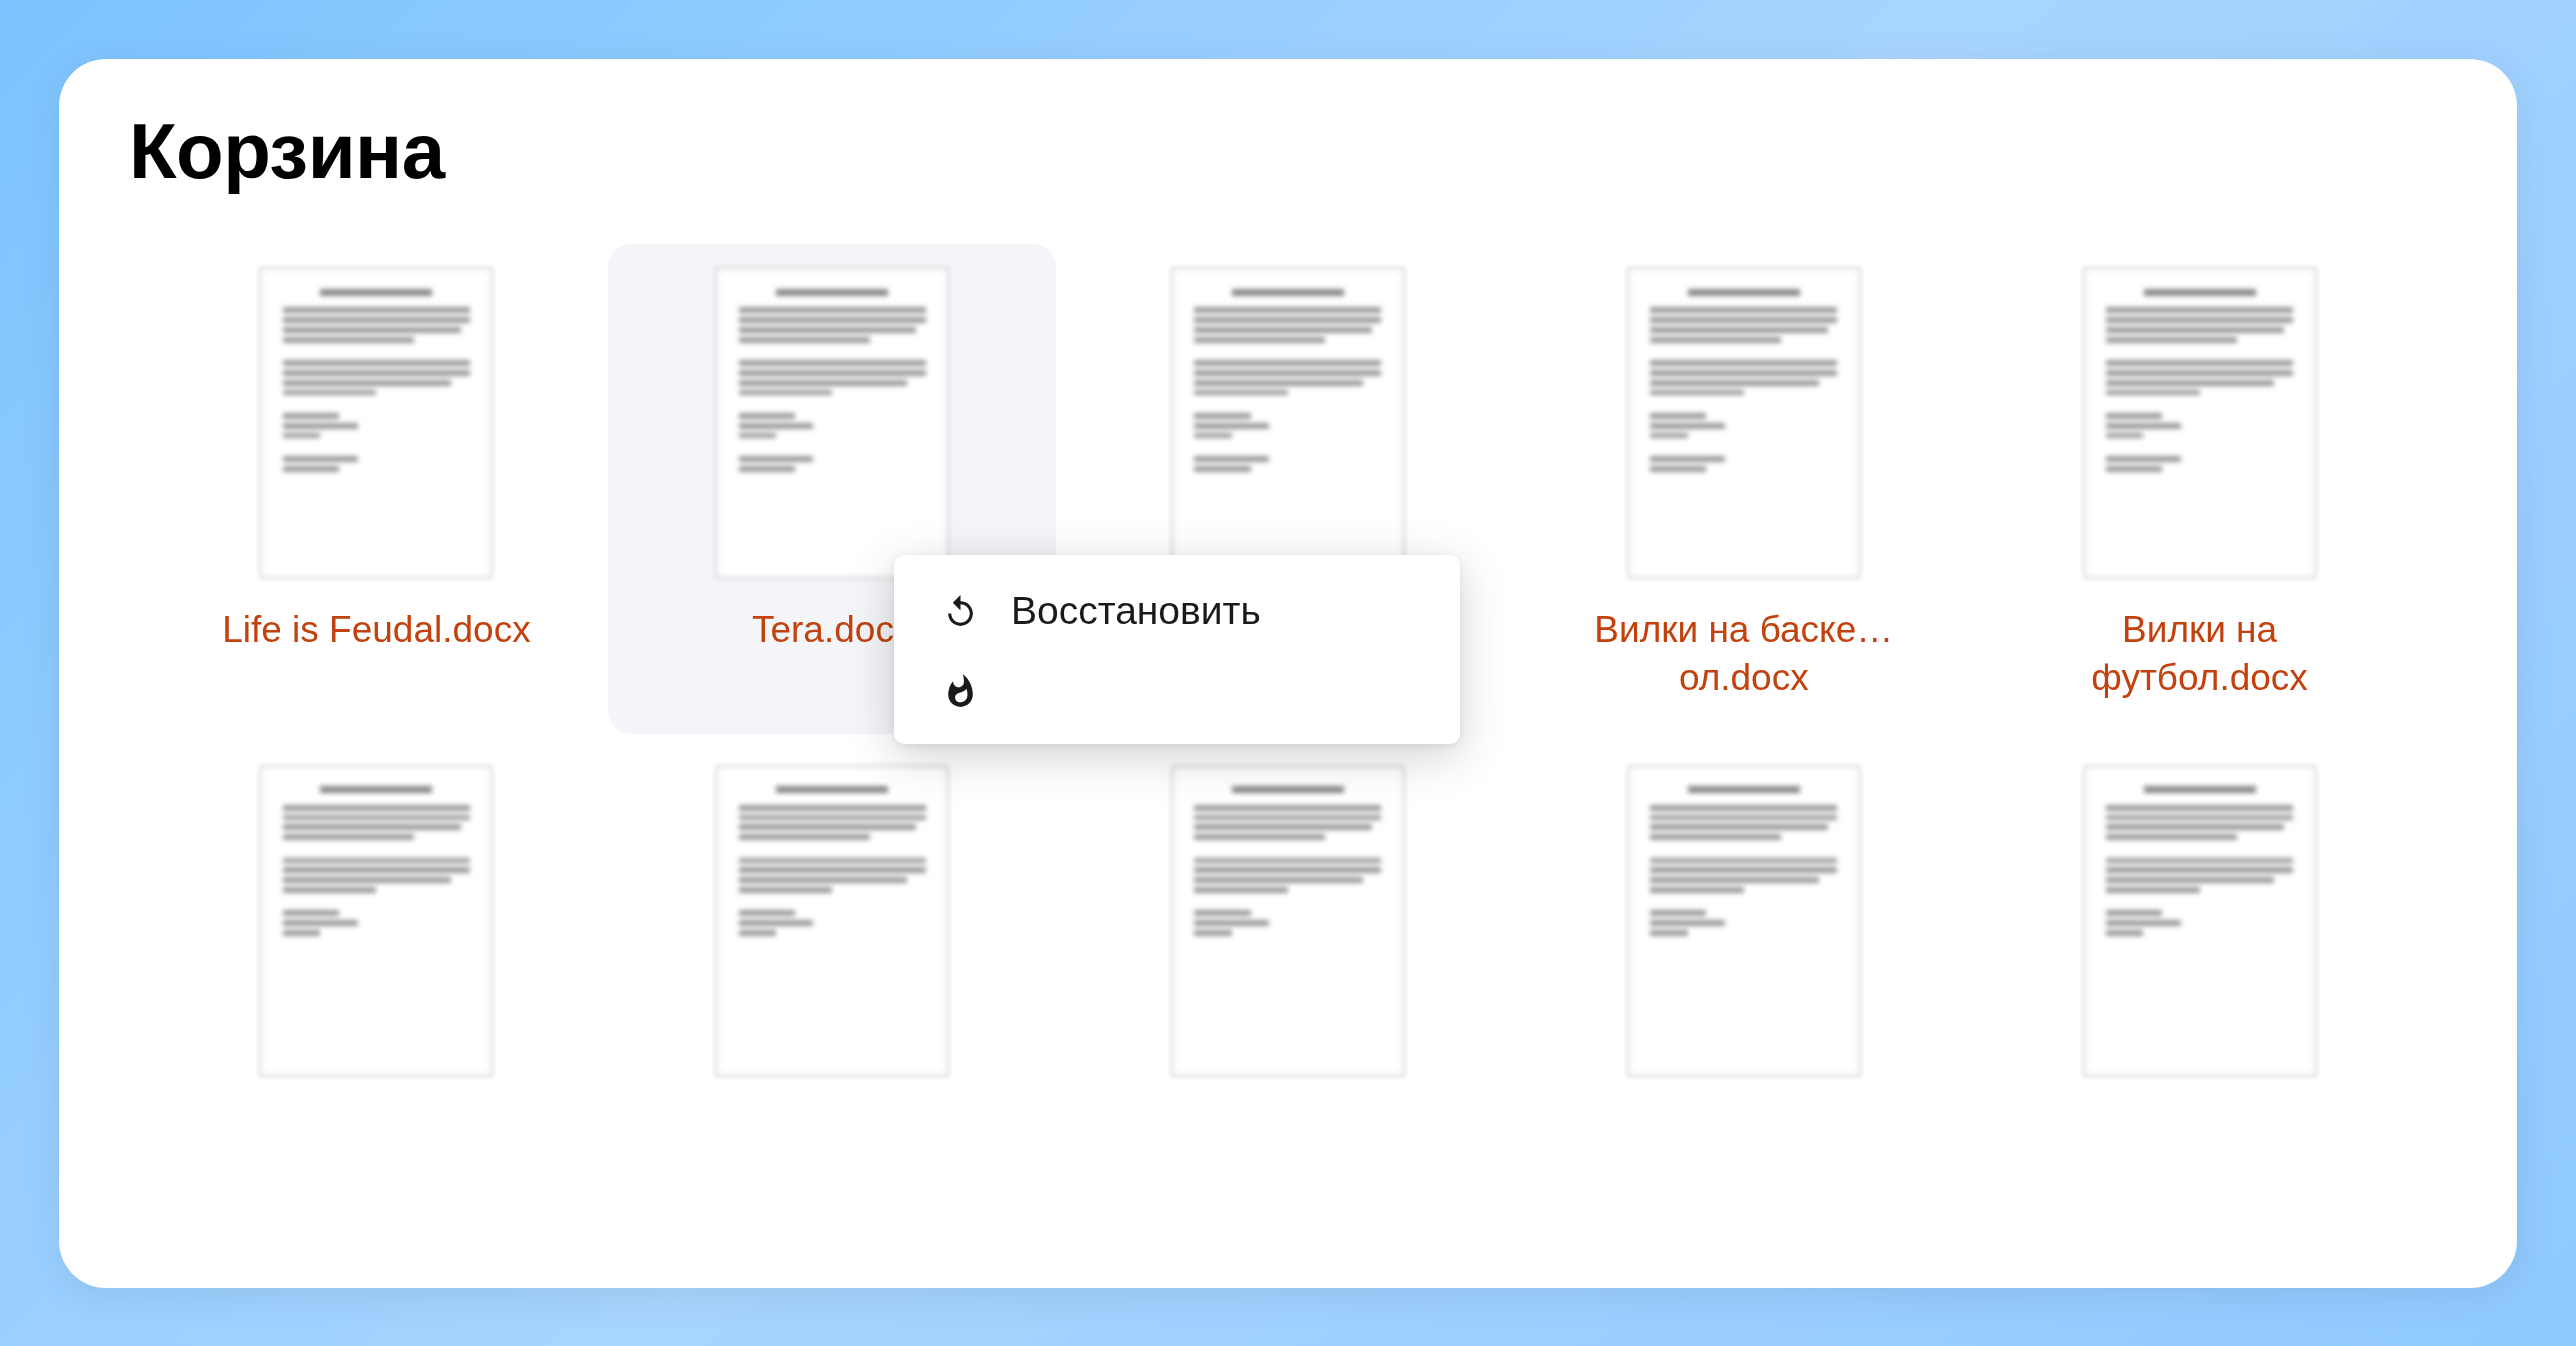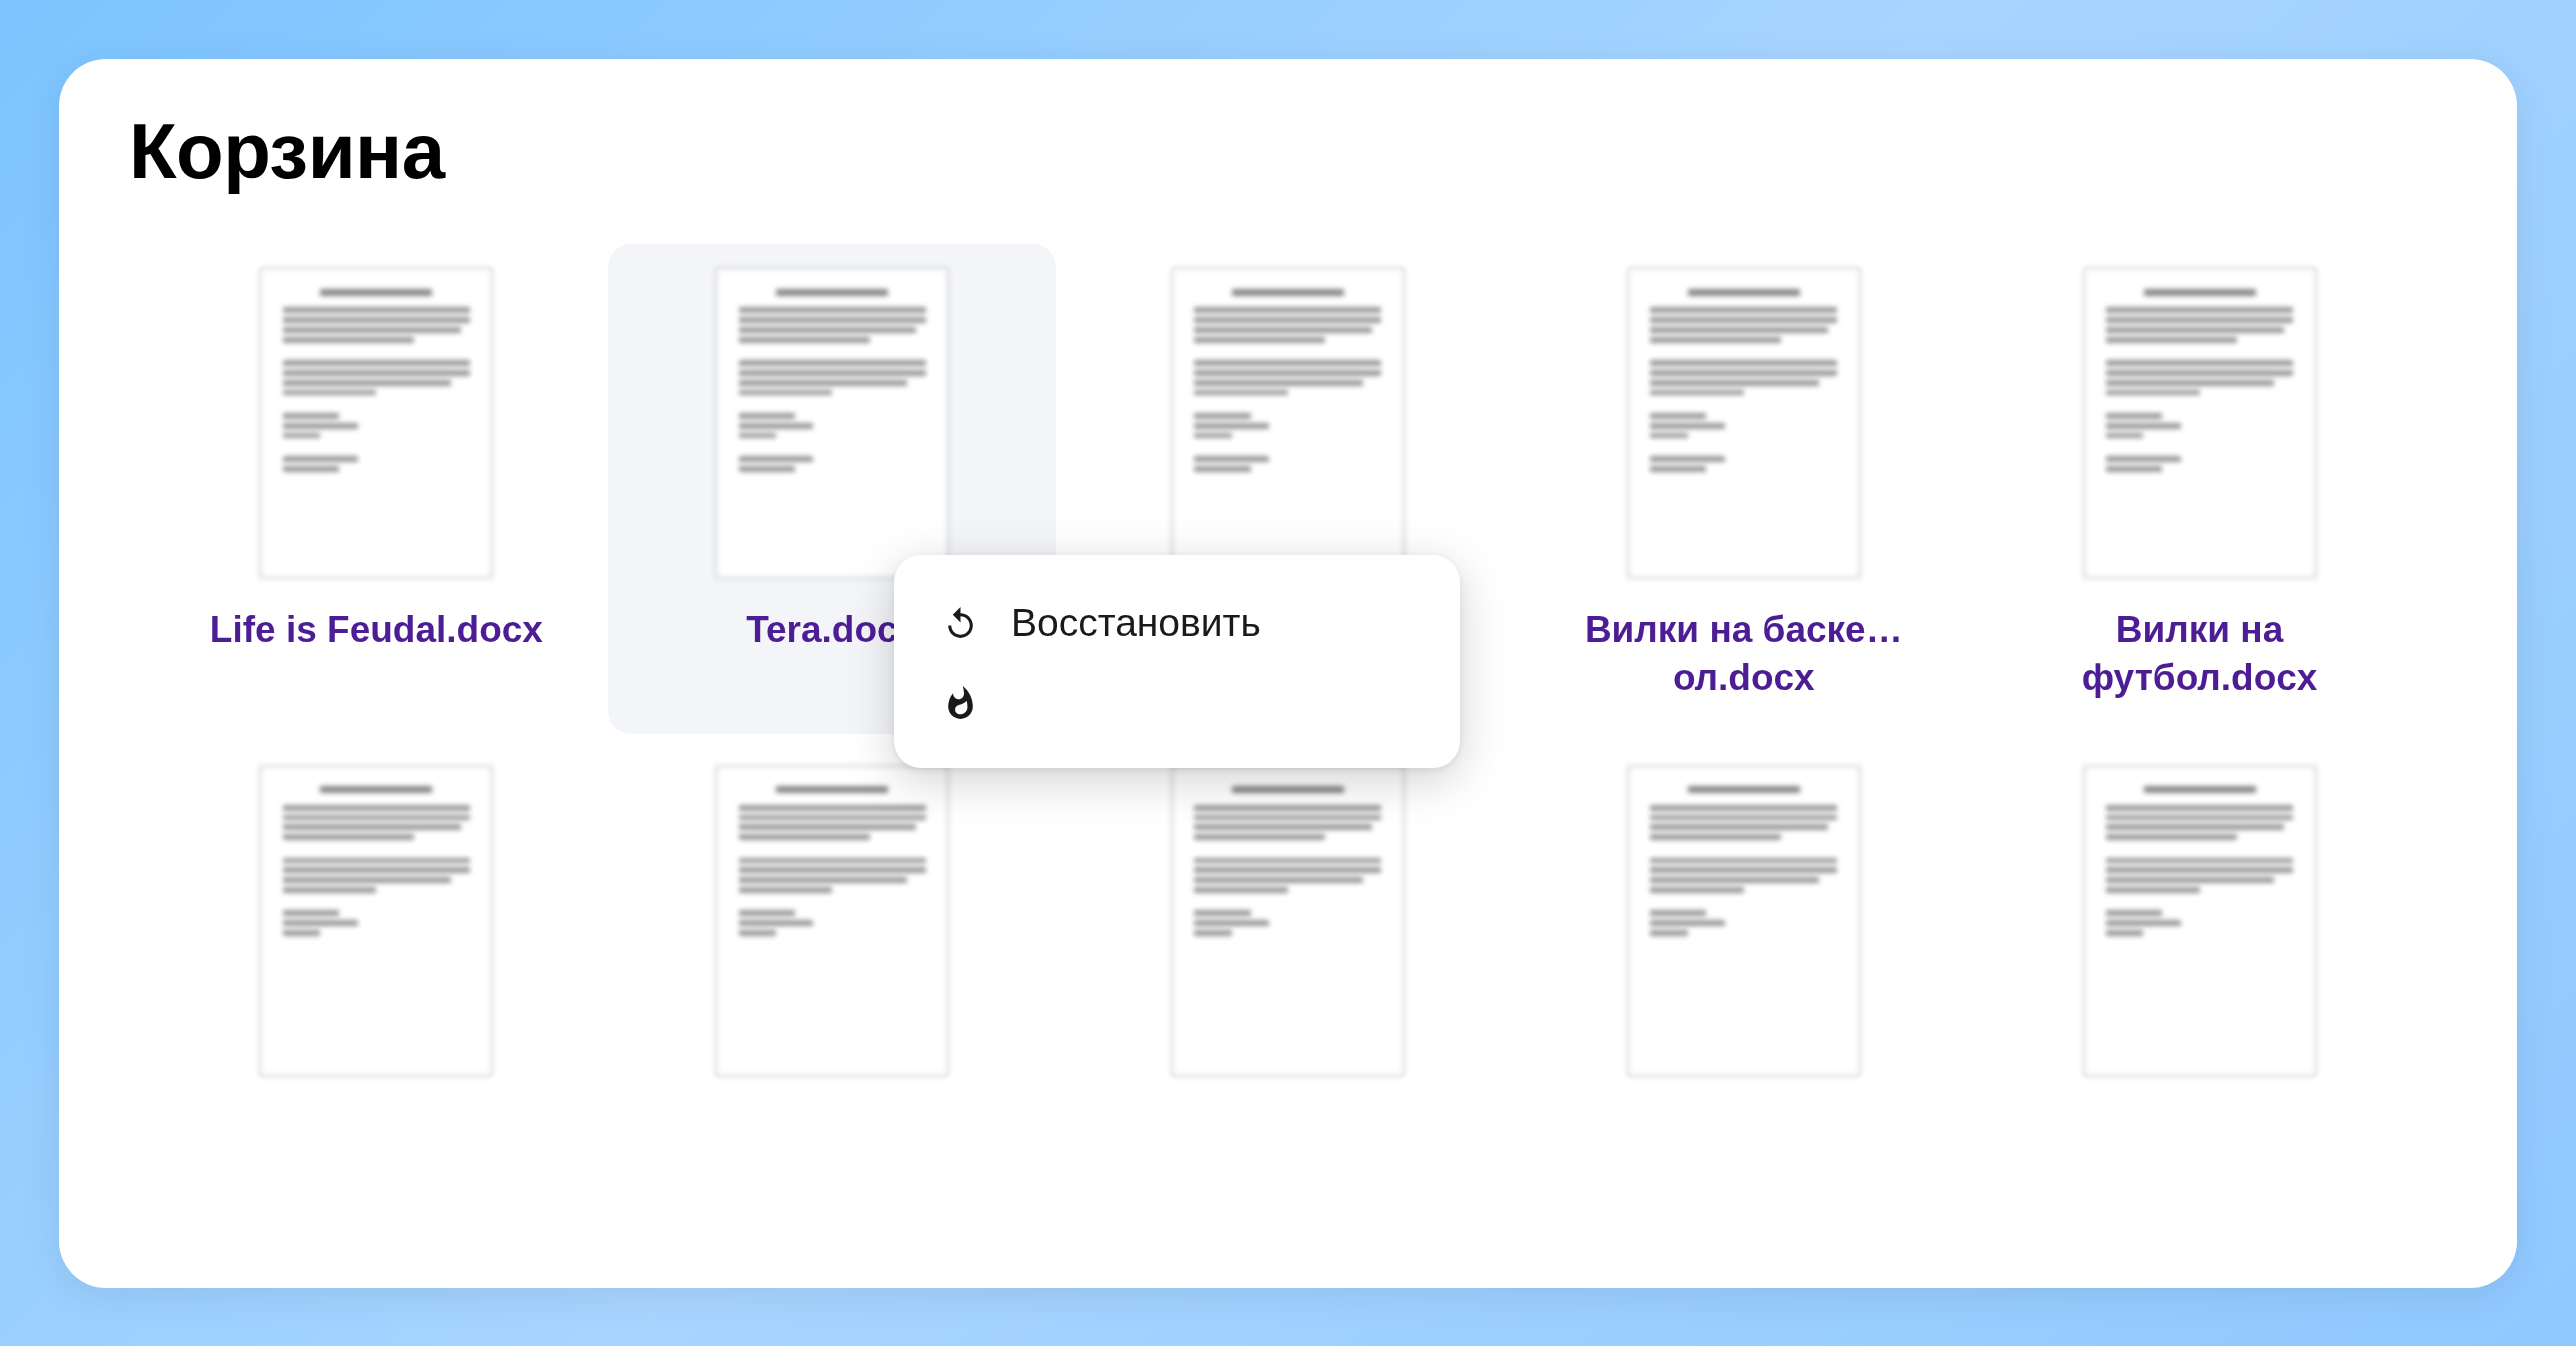--- a/index.html
+++ b/index.html
@@ -72,35 +72,35 @@
     .thumb-line.w95 { width: 95%; }
     .thumb-line.w90 { width: 90%; }
     .thumb-line.w70 { width: 70%; }
     .thumb-line.w50 { width: 50%; }
     .thumb-line.w40 { width: 40%; }
     .thumb-line.w30 { width: 30%; }
     .thumb-line.w20 { width: 20%; }
     .thumb-gap { height: 9.8px; }
     .file-name {
       font-size: 37px;
-      color: #4c1d95;
+      color: #c2410c;
       text-align: center;
       line-height: 1.3;
       max-width: 351px;
       word-break: break-word;
-      font-weight: 700;
+      font-weight: 400;
     }
     .context-menu {
       position: absolute;
       top: 496px;
       left: 835px;
       background: #fff;
-      border-radius: 27px;
+      border-radius: 10px;
       box-shadow: 0 11.7px 47px rgba(0,0,0,0.18), 0 2px 7.8px rgba(0,0,0,0.08);
-      padding: 26px 0;
+      padding: 14px 0;
       min-width: 566px;
       z-index: 100;
     }
     .menu-item {
       display: flex;
       align-items: center;
       padding: 19.5px 47px;
       cursor: pointer;
       gap: 31px;
     }

